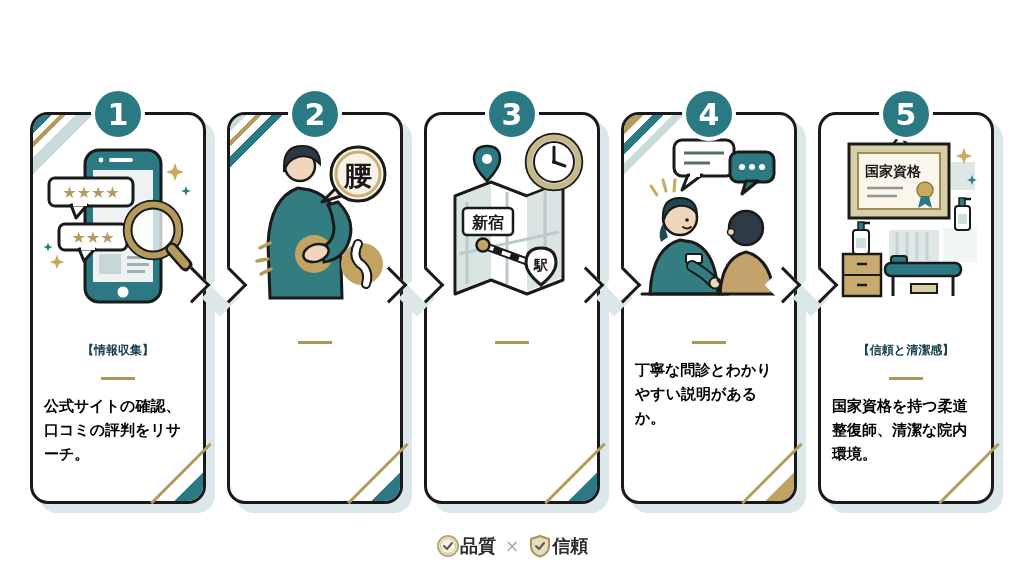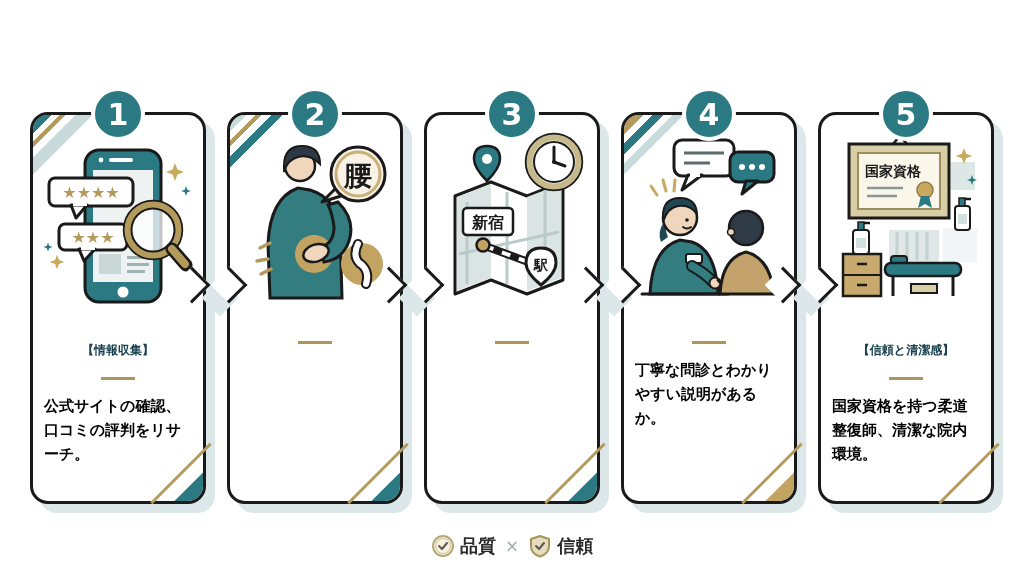--- a/index.html
+++ b/index.html
@@ -37,21 +37,21 @@
        transform:rotate(-45deg);z-index:1;}
 
   .illo{height:192px;margin-top:16px;display:flex;align-items:center;justify-content:center;position:relative;z-index:1;}
   .title{text-align:center;font-size:12px;font-weight:bold;color:#16404d;margin-top:19px;white-space:nowrap;}
   .divider{width:34px;height:3px;background:#ad9659;margin:18px auto 14px auto;}
   .desc{font-size:15px;font-weight:600;line-height:1.6;color:#000000;padding:0 11px;text-align:left;}
 
   .footer{position:absolute;left:0;right:0;bottom:14px;display:flex;align-items:center;justify-content:center;
        gap:7px;font-size:18px;font-weight:bold;color:#2a2a2a;}
   .footer .sep{color:#9fadaf;font-size:17px;font-weight:normal;padding:0 2px;}
-  .badge{display:flex;align-items:center;gap:5px;}
+  .badge{display:flex;align-items:center;}
 </style>
 </head>
 <body>
 
 <div class="canvas">
   <div class="cards">
 
     <div class="card">
       <div class="deco-tl v1"></div>
       <div class="deco-br teal"></div>

